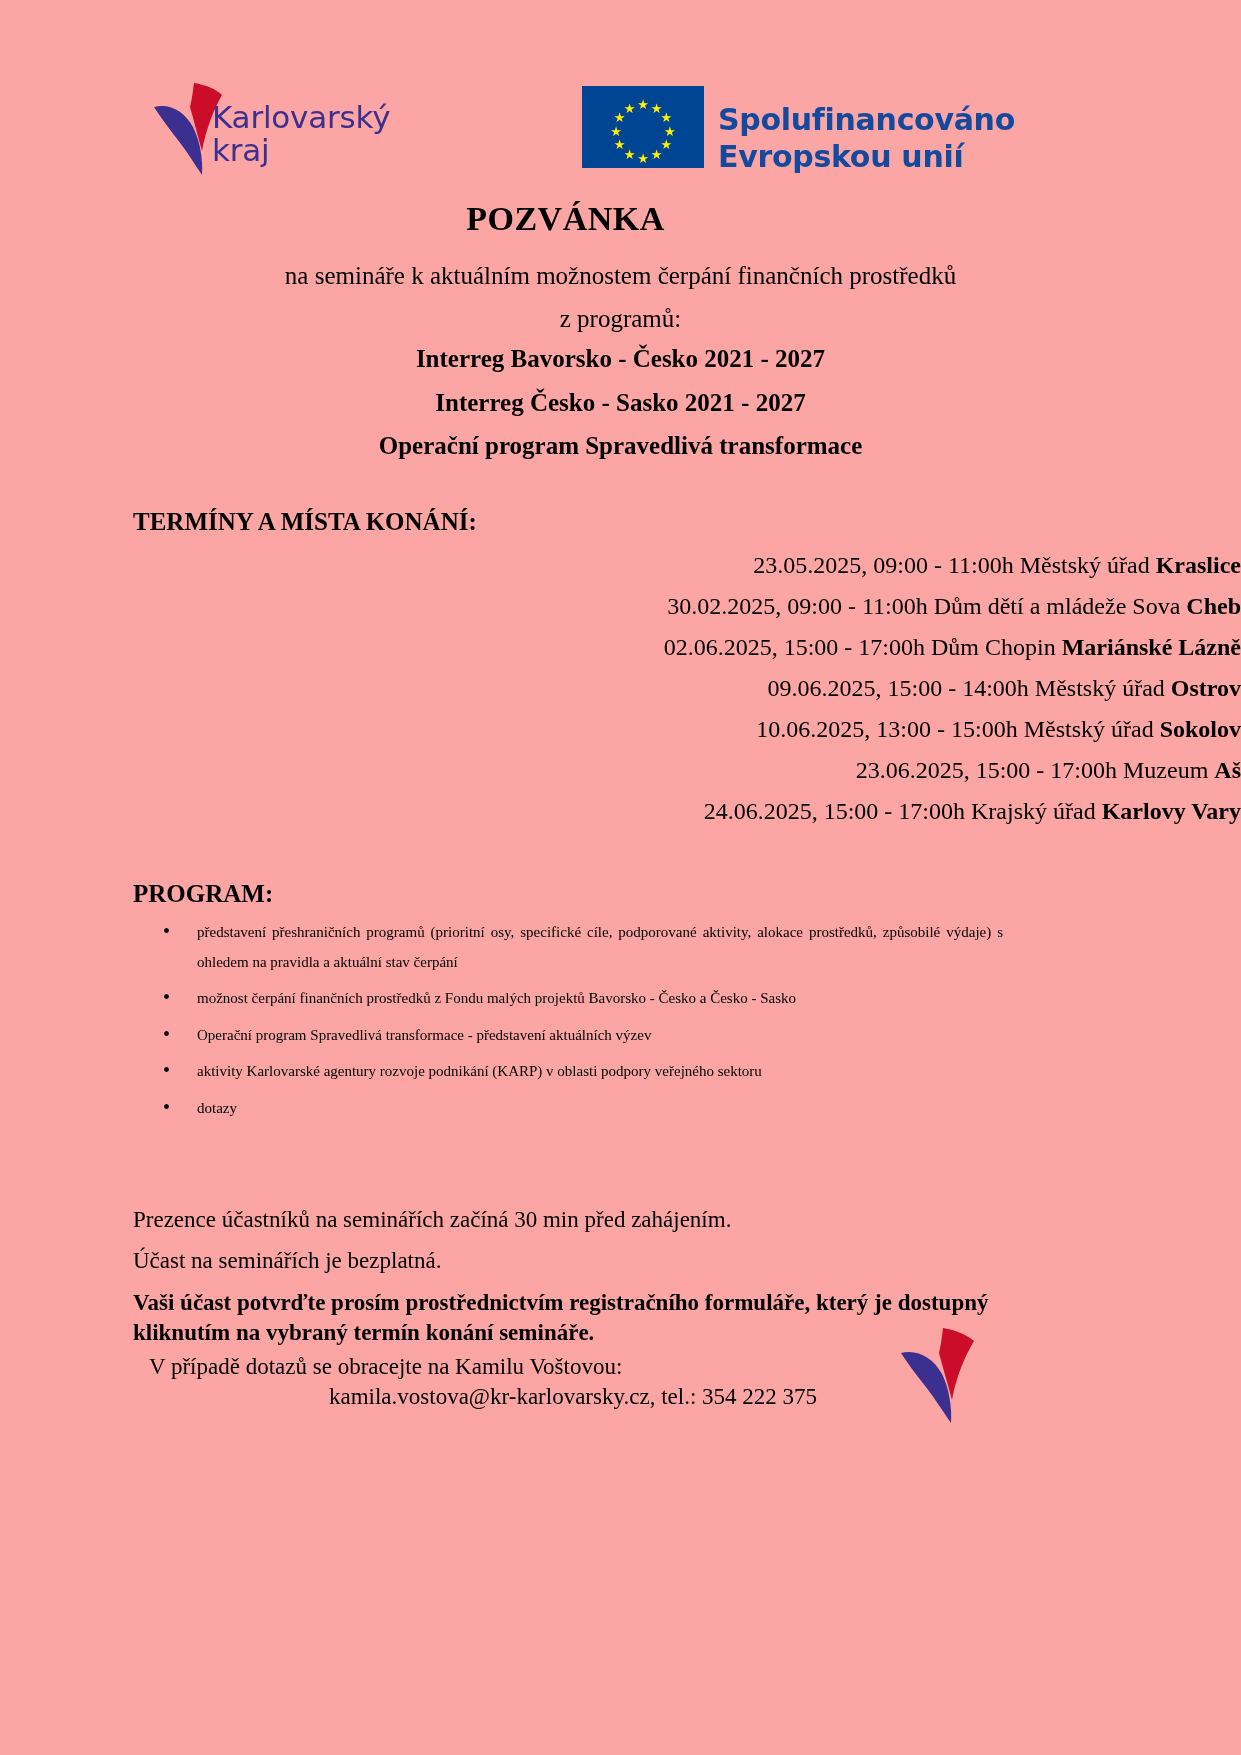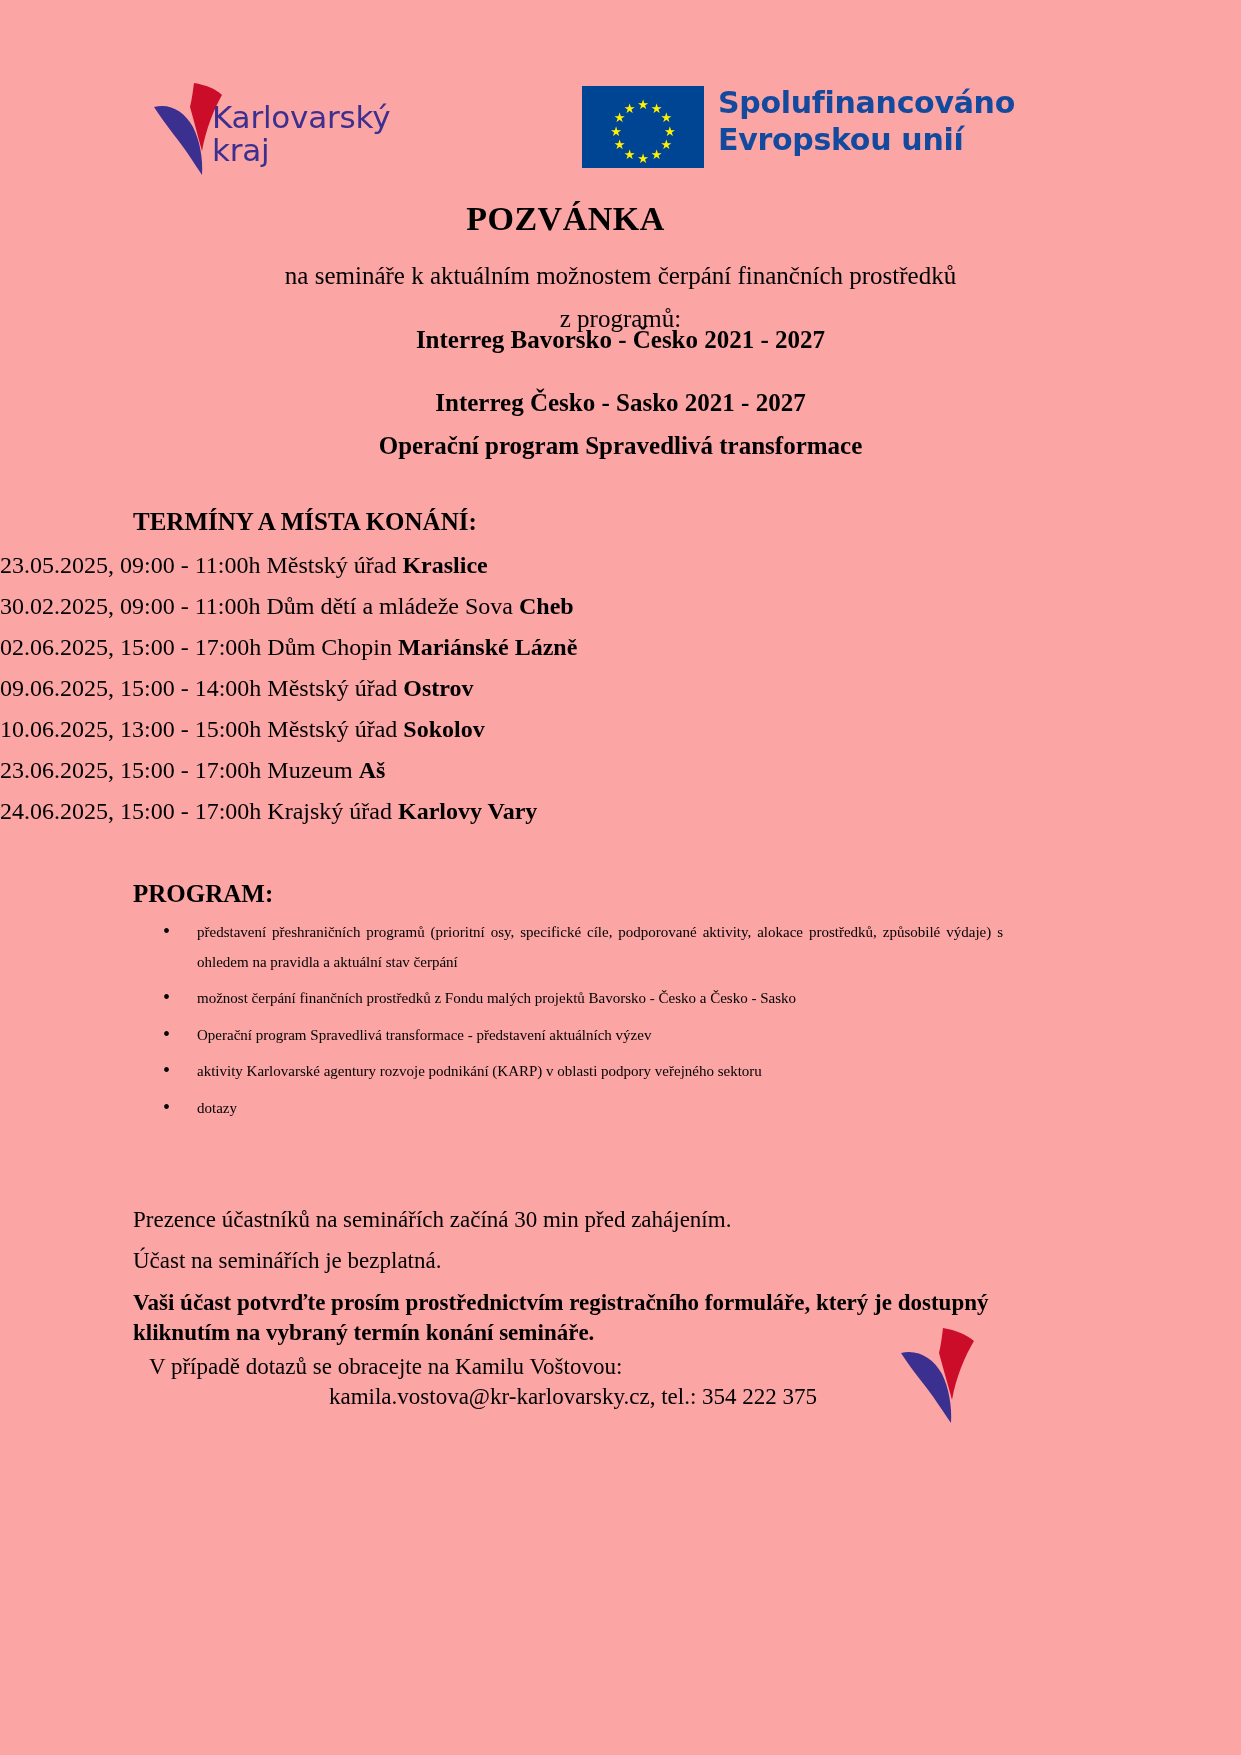--- a/index.html
+++ b/index.html
@@ -75,21 +75,21 @@
     color: #FFF100;
     font-size: 13px;
     line-height: 13px;
     width: 13px;
     height: 13px;
     text-align: center;
   }
   .eu-text {
     position: absolute;
     left: 136px;
-    top: 4px;
+    top: 21px;
     color: #134A9E;
     font-family: "DejaVu Sans", "Liberation Sans", sans-serif;
     font-weight: 700;
     font-size: 30px;
     line-height: 37px;
     white-space: pre-line;
     letter-spacing: -0.3px;
   }
 
   
@@ -120,21 +120,21 @@
     font-weight: bold;
   }
 
   .date-list {
     position: absolute;
     left: 0;
     width: 1241px;
     top: 545px;
   }
   .date-line {
-    text-align: left;
+    text-align: right;
     font-size: 24px;
     line-height: 41px;
   }
   .date-line b { font-weight: bold; }
 
   .bullets {
     position: absolute;
     left: 133px;
     top: 918px;
     width: 870px;
@@ -208,21 +208,21 @@
 Evropskou unií</div>
     </div>
 
   </div>
 
   <div class="doc-title">POZVÁNKA</div>
 
   <div class="sub-center" style="top:262px;">na semináře k aktuálním možnostem čerpání finančních prostředků</div>
   <div class="sub-center" style="top:305px;">z programů:</div>
 
-  <div class="sub-center b" style="top:326px;">Interreg Bavorsko - Česko 2021 - 2027</div>
+  <div class="sub-center b" style="top:345px;">Interreg Bavorsko - Česko 2021 - 2027</div>
   <div class="sub-center b" style="top:389px;">Interreg Česko - Sasko 2021 - 2027</div>
   <div class="sub-center b" style="top:432px;">Operační program Spravedlivá transformace</div>
 
   <div class="section-head" style="top:508px;">TERMÍNY A MÍSTA KONÁNÍ:</div>
 
   <div class="date-list">
     <div class="date-line"><span>23.05.2025, 09:00 - 11:00h Městský úřad </span><b>Kraslice</b></div>
     <div class="date-line"><span>30.02.2025, 09:00 - 11:00h Dům dětí a mládeže Sova </span><b>Cheb</b></div>
     <div class="date-line"><span>02.06.2025, 15:00 - 17:00h Dům Chopin </span><b>Mariánské Lázně</b></div>
     <div class="date-line"><span>09.06.2025, 15:00 - 14:00h Městský úřad </span><b>Ostrov</b></div>

